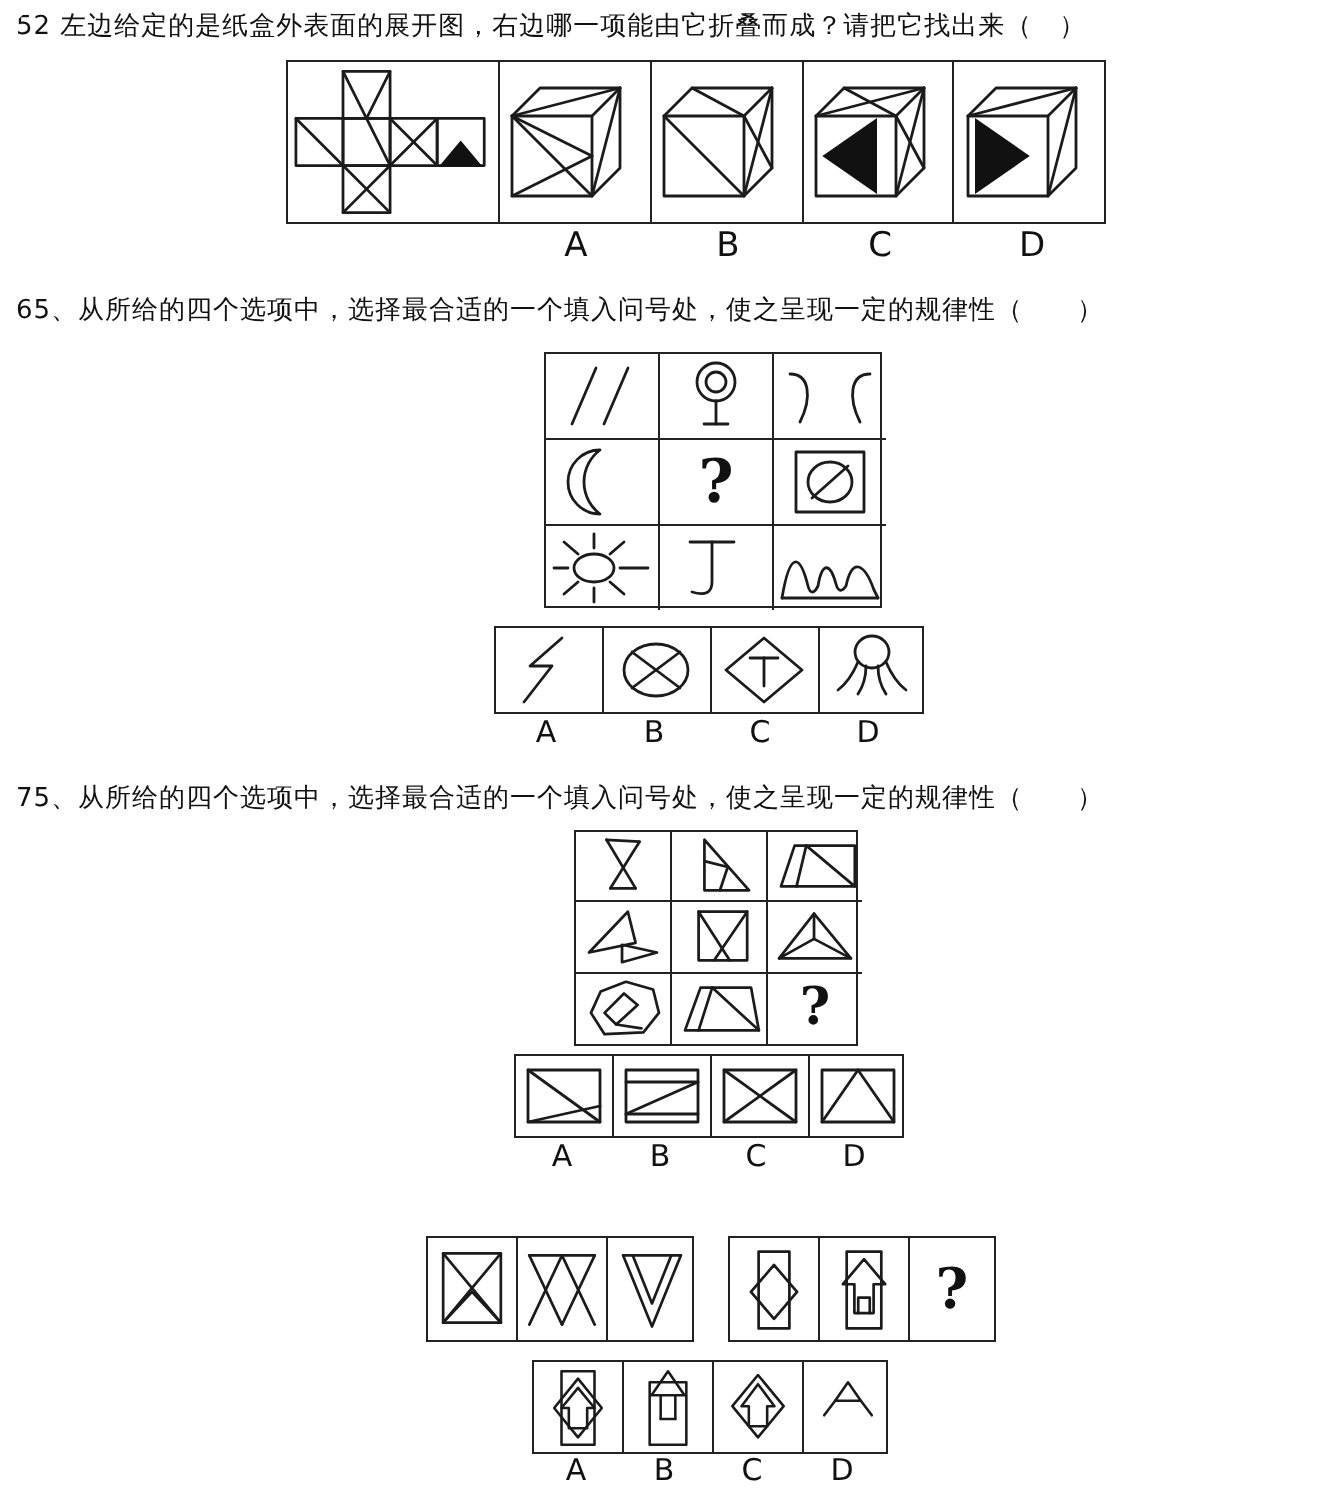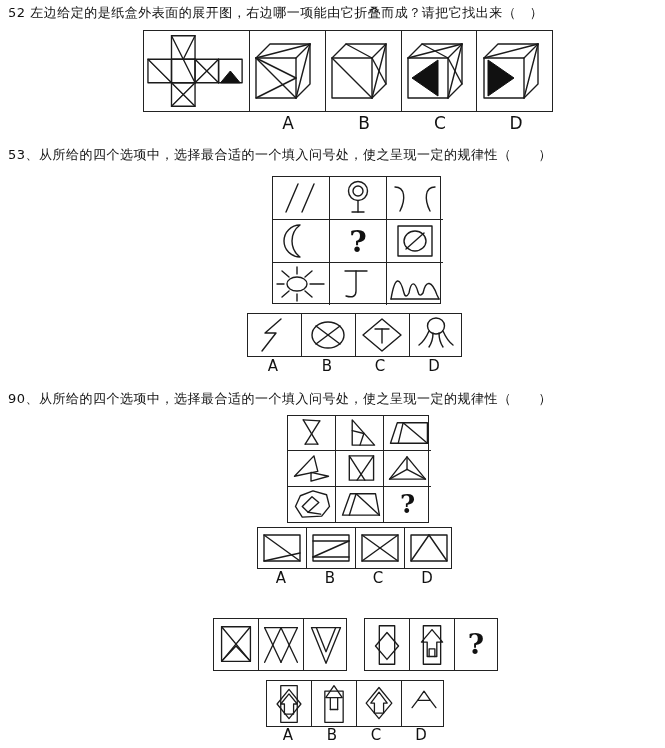--- a/index.html
+++ b/index.html
@@ -101,21 +101,21 @@
       </g>
       <polygon class="fl" points="8,20 8,56 34,38"></polygon>
         </svg>
     </div>
   </div>
   <span class="optlabel biglabel" style="left:279px;top:113px;">A</span>
   <span class="optlabel biglabel" style="left:355px;top:113px;">B</span>
   <span class="optlabel biglabel" style="left:431px;top:113px;">C</span>
   <span class="optlabel biglabel" style="left:507px;top:113px;">D</span>
 
-  <div class="qtext" style="top:146px;">53、从所给的四个选项中，选择最合适的一个填入问号处，使之呈现一定的规律性（　　）</div>
+  <div class="qtext" style="top:146px;">65、从所给的四个选项中，选择最合适的一个填入问号处，使之呈现一定的规律性（　　）</div>
 
   <div class="grid3" style="left:272px;top:176px;width:169px;height:128px;">
     <div class="gcell">
       <svg width="56" height="42" viewBox="0 0 56 42">
           <g class="ln">
         <line x1="13" y1="35" x2="25" y2="7"></line>
             <line x1="29" y1="35" x2="41" y2="7"></line>
       </g>
         </svg>
     </div>
@@ -225,21 +225,21 @@
             <path d="M33,17 C36,24 39,28 43,31"></path>
       </g>
         </svg>
     </div>
   </div>
   <span class="optlabel" style="left:264px;top:357px;">A</span>
   <span class="optlabel" style="left:318px;top:357px;">B</span>
   <span class="optlabel" style="left:371px;top:357px;">C</span>
   <span class="optlabel" style="left:425px;top:357px;">D</span>
 
-  <div class="qtext" style="top:390px;">90、从所给的四个选项中，选择最合适的一个填入问号处，使之呈现一定的规律性（　　）</div>
+  <div class="qtext" style="top:390px;">75、从所给的四个选项中，选择最合适的一个填入问号处，使之呈现一定的规律性（　　）</div>
 
   <div class="grid3" style="left:287px;top:415px;width:142px;height:108px;">
     <div class="gcell">
       <svg width="47" height="34" viewBox="0 0 47 35">
           <g class="ln">
         <line x1="15" y1="4" x2="32" y2="5"></line>
             <line x1="15" y1="4" x2="30" y2="29"></line>
         <line x1="32" y1="5" x2="17" y2="29"></line>
             <line x1="17" y1="29" x2="30" y2="29"></line>
       </g>

